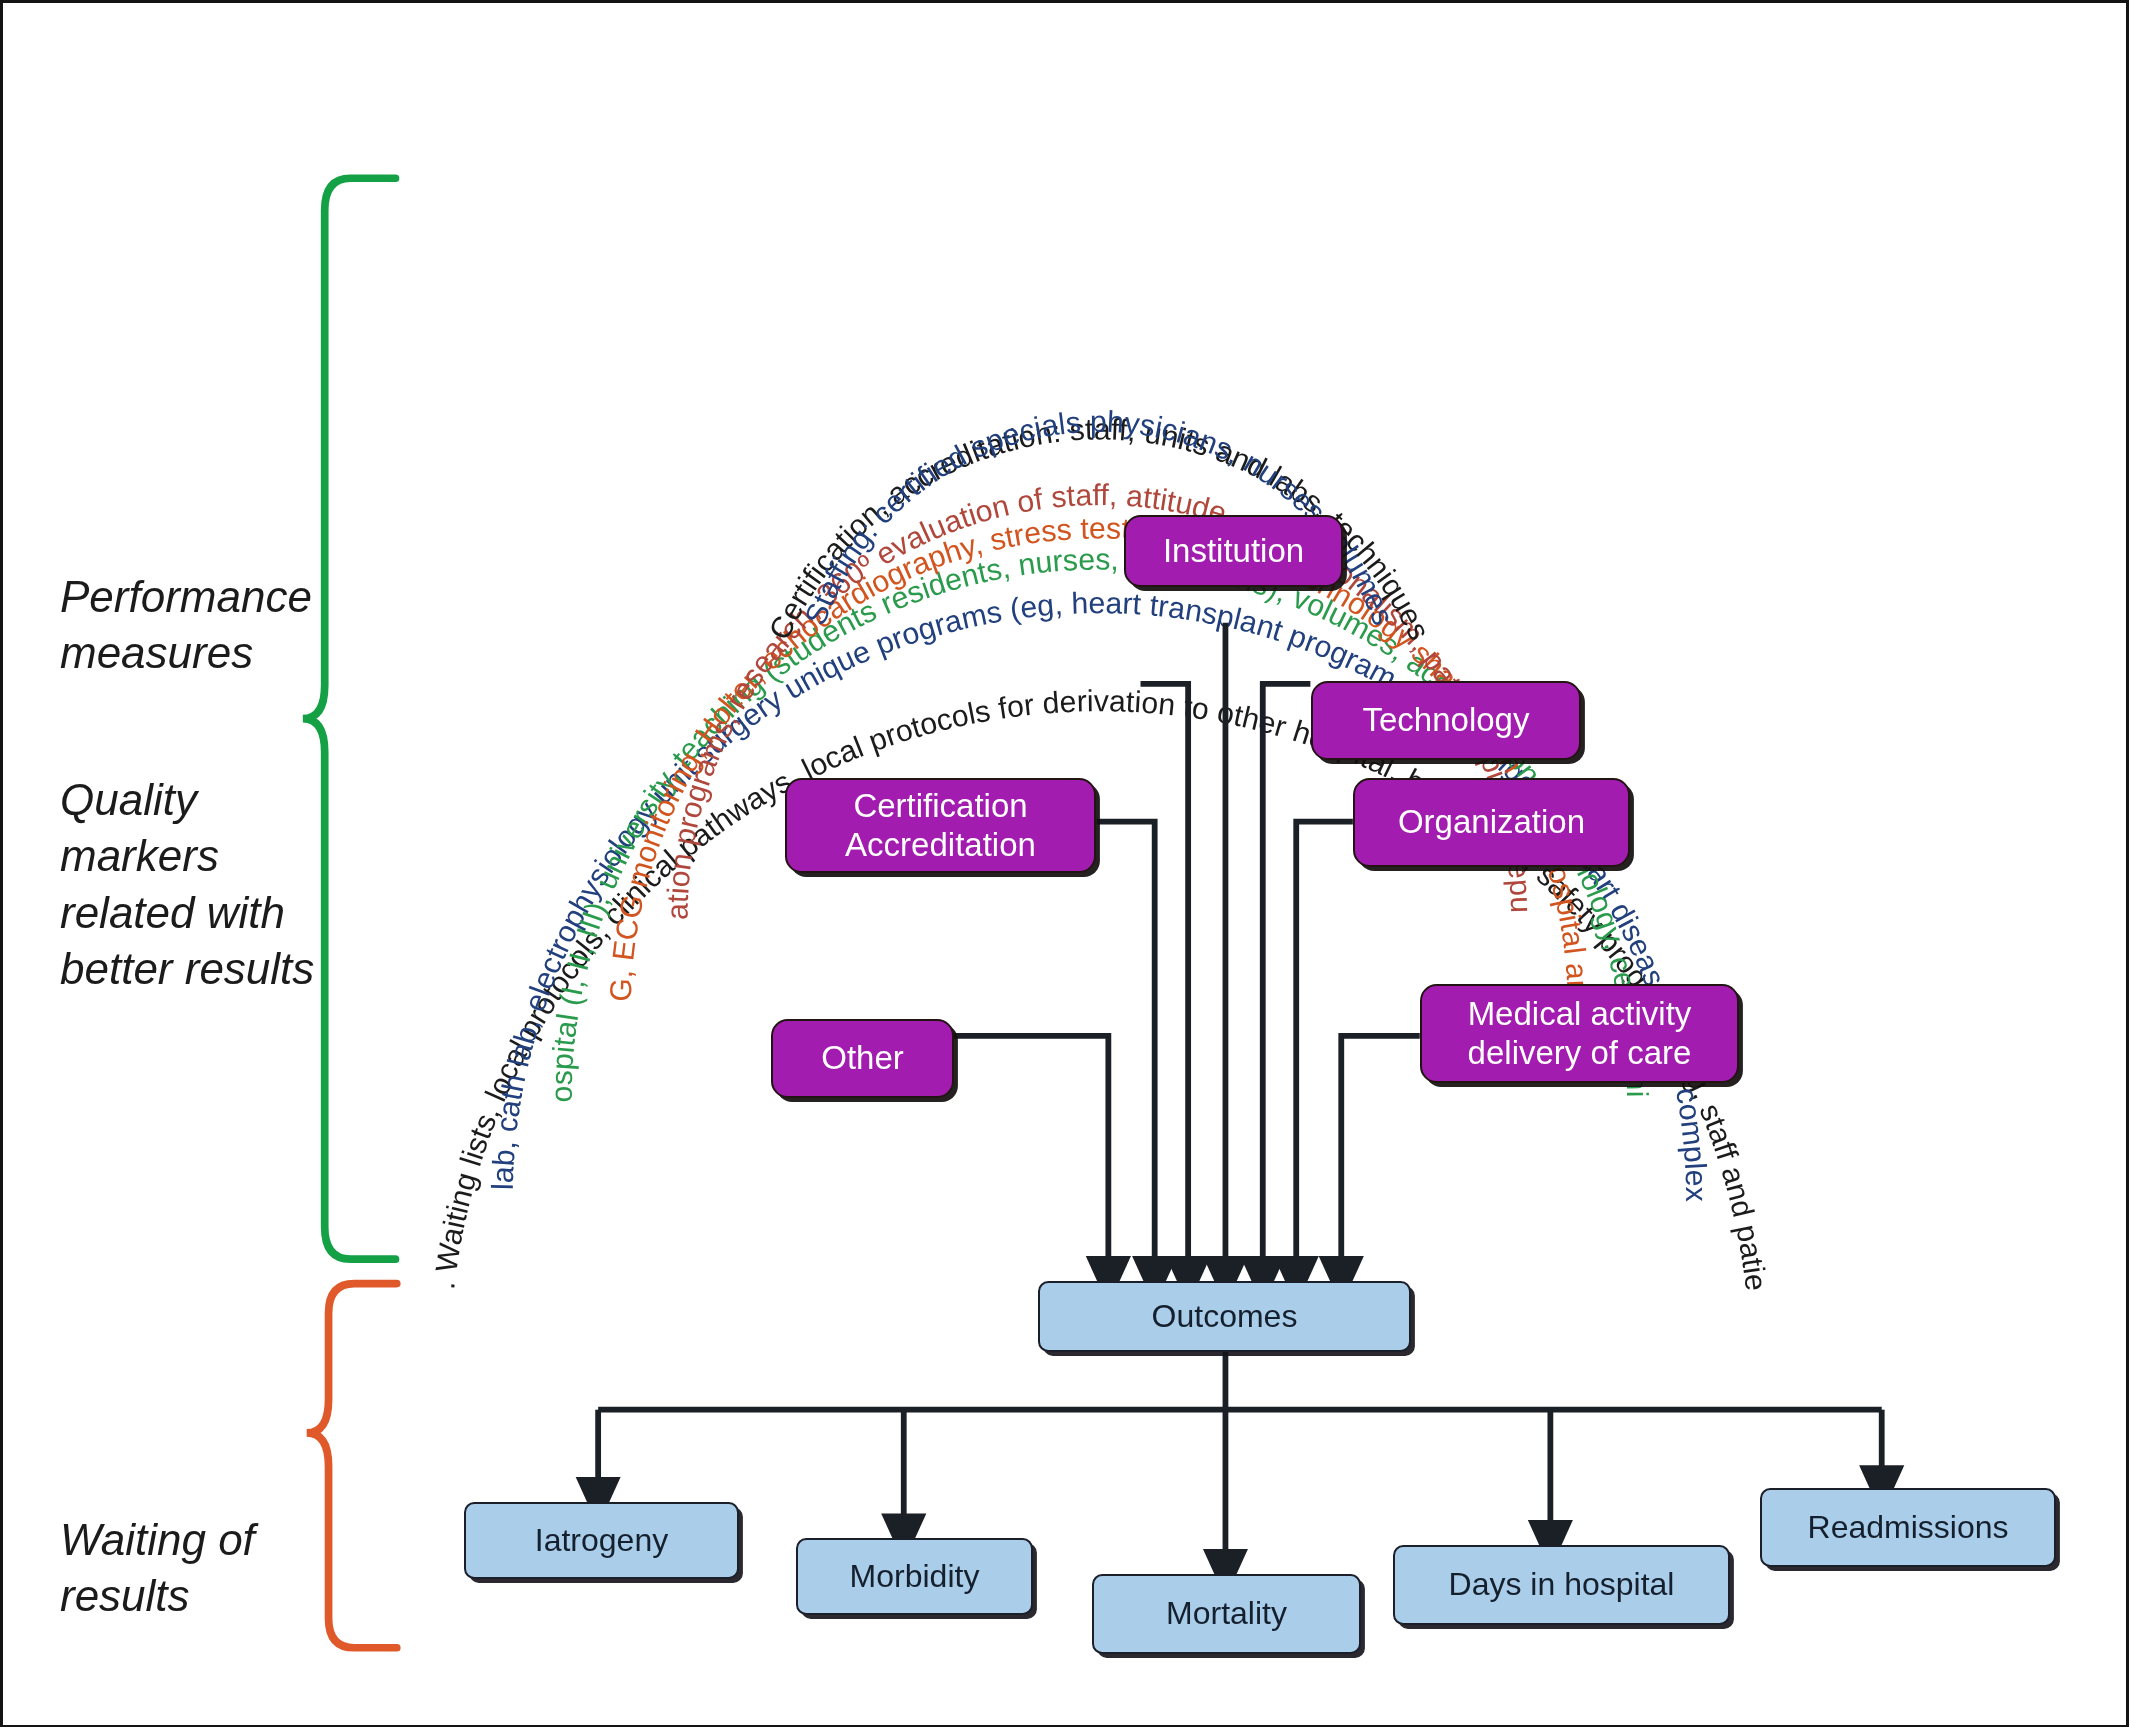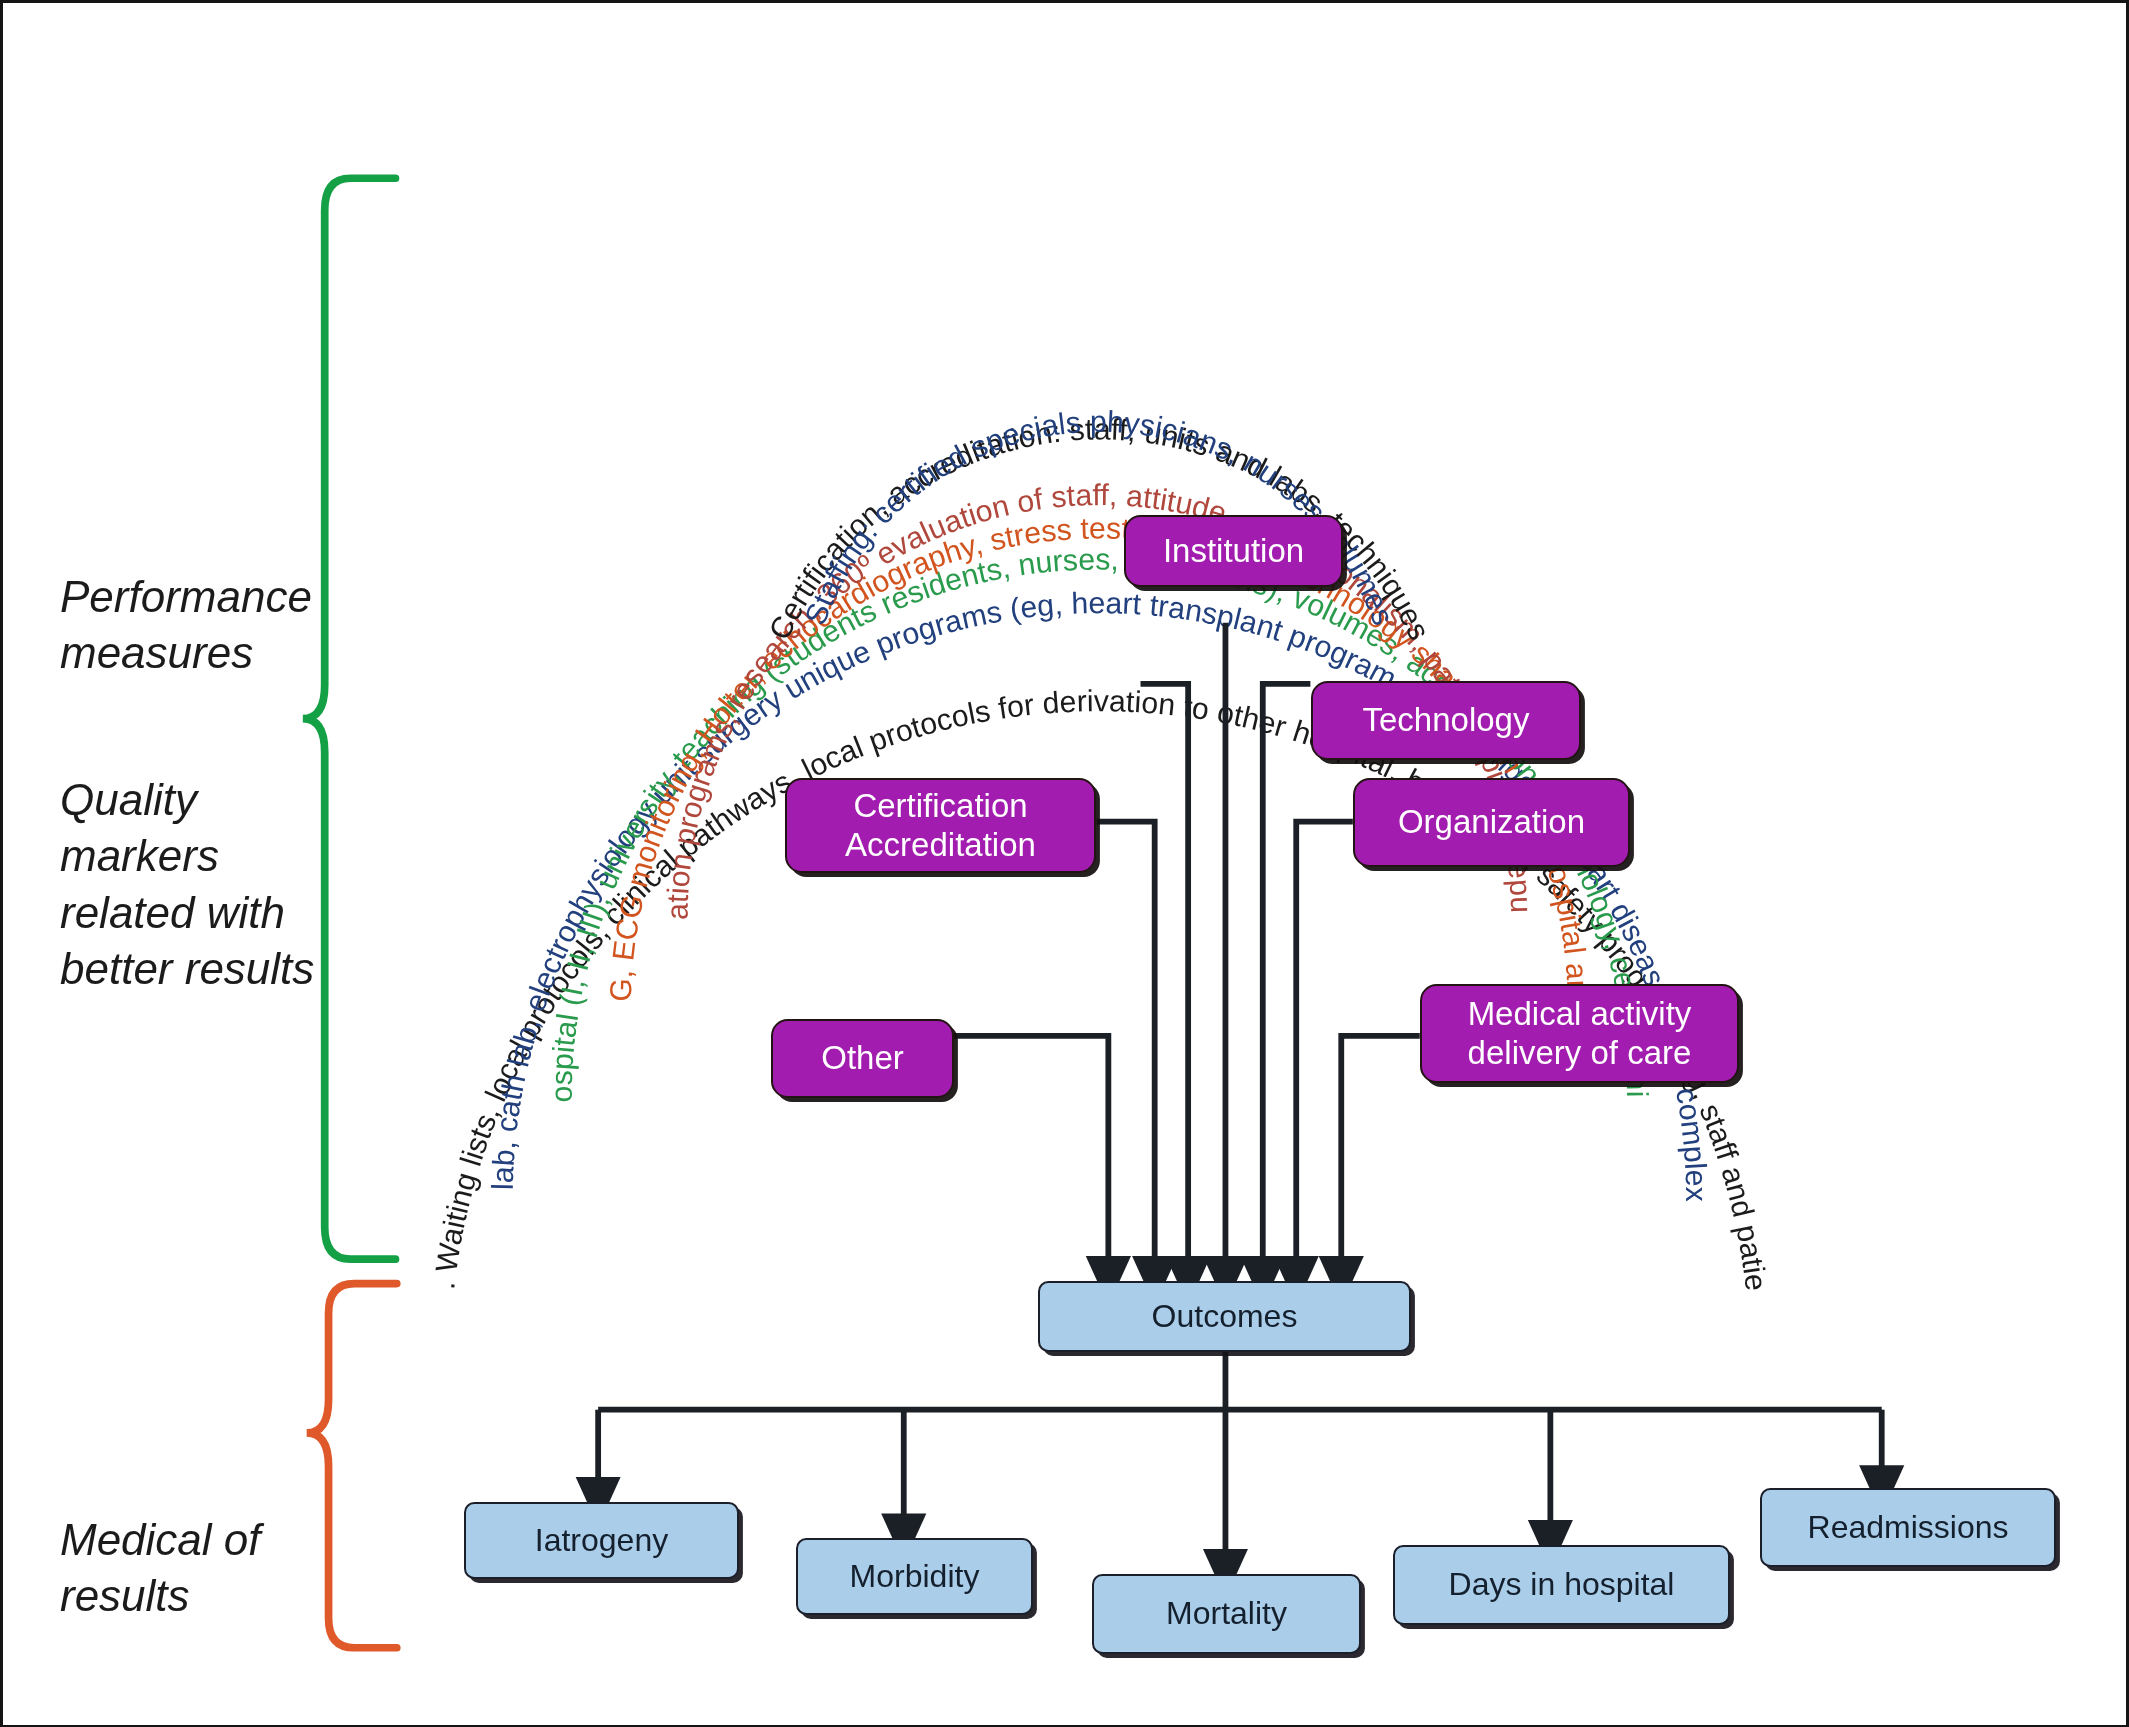--- a/index.html
+++ b/index.html
@@ -142,21 +142,21 @@
   </svg>
 
   <div class="side-label" style="left:57px;top:566px;width:270px;">Performance
 measures</div>
 
   <div class="side-label" style="left:57px;top:769px;width:296px;">Quality markers
 related with
 better results</div>
 
 
-  <div class="side-label" style="left:57px;top:1509px;width:296px;">Medical of results</div>
+  <div class="side-label" style="left:57px;top:1509px;width:296px;">Waiting of results</div>
 
   <div class="node driver" style="left:1121px;top:512px;width:219px;height:72px;">Institution</div>
 
 
   <div class="node driver" style="left:1308px;top:678px;width:270px;height:79px;">Technology</div>
 
   <div class="node driver" style="left:782px;top:775px;width:311px;height:95px;">Certification
 Accreditation</div>
 
   <div class="node driver" style="left:1350px;top:775px;width:277px;height:89px;">Organization</div>

